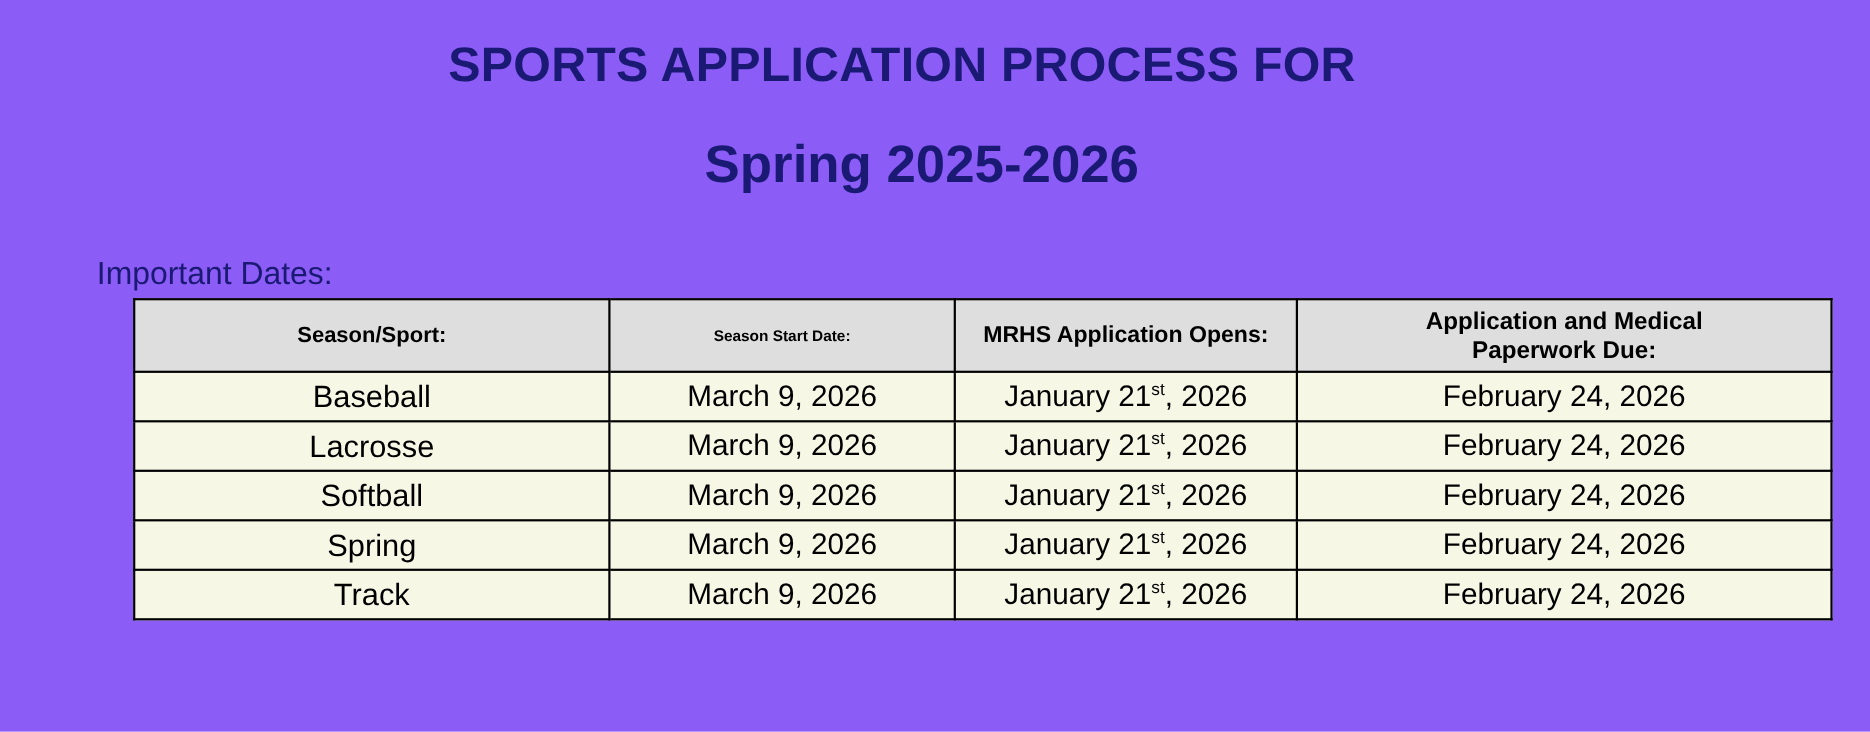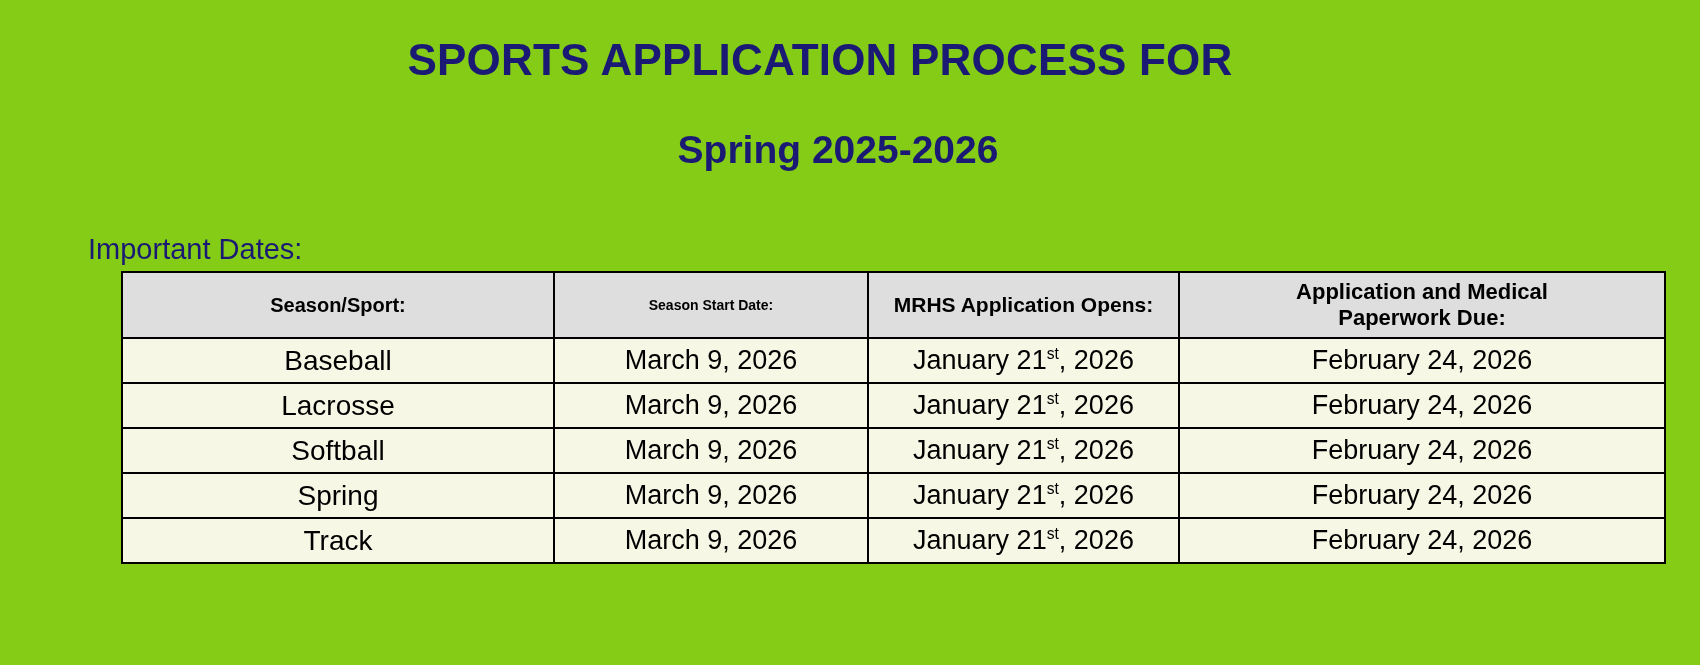--- a/index.html
+++ b/index.html
@@ -12,21 +12,21 @@
     height: 665px;
     font-family: "Liberation Sans", sans-serif;
     overflow: hidden;
     position: relative;
   }
 
   .page {
     position: relative;
     width: 1700px;
     height: 665px;
-    background: #84cc16;
+    background: #8b5cf6;
   }
 
   
   .title-block {
     position: absolute;
     left: 0;
     top: 34px;
     width: 1640px;
     text-align: center;
   }
@@ -34,21 +34,21 @@
     color: #1a1a74;
     font-weight: bold;
     font-size: 44px;
     letter-spacing: 0.2px;
     line-height: 52px;
     white-space: nowrap;
   }
   .title-line2 {
     color: #1a1a74;
     font-weight: bold;
-    font-size: 39px;
+    font-size: 48px;
     line-height: 46px;
     margin-top: 41px;
     white-space: nowrap;
     margin-left: 36px;
   }
 
   .important-dates {
     position: absolute;
     left: 88px;
     top: 232px;

